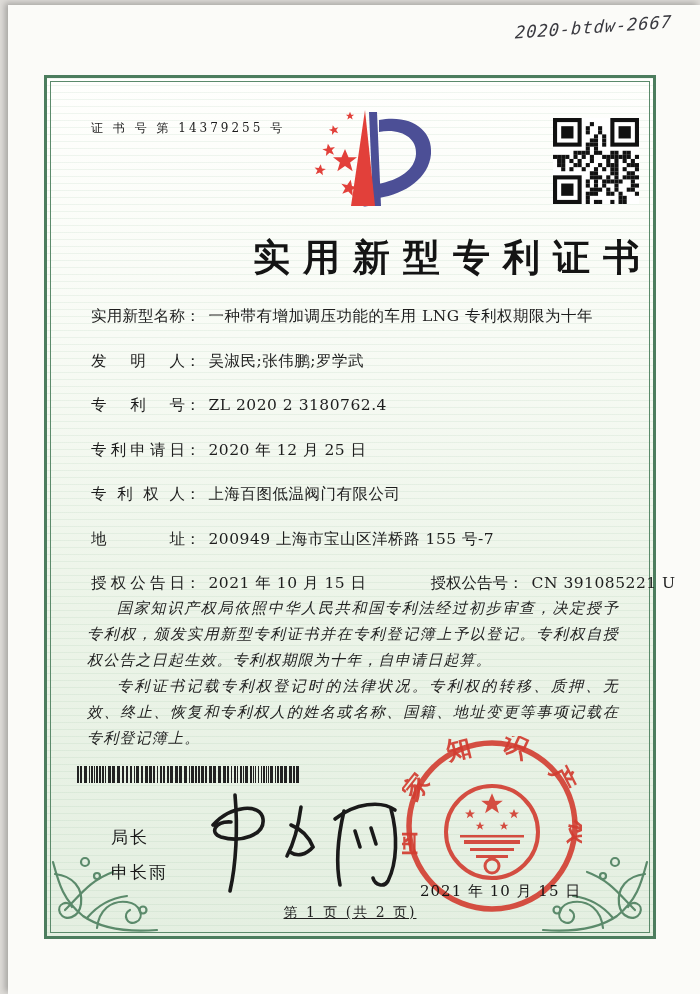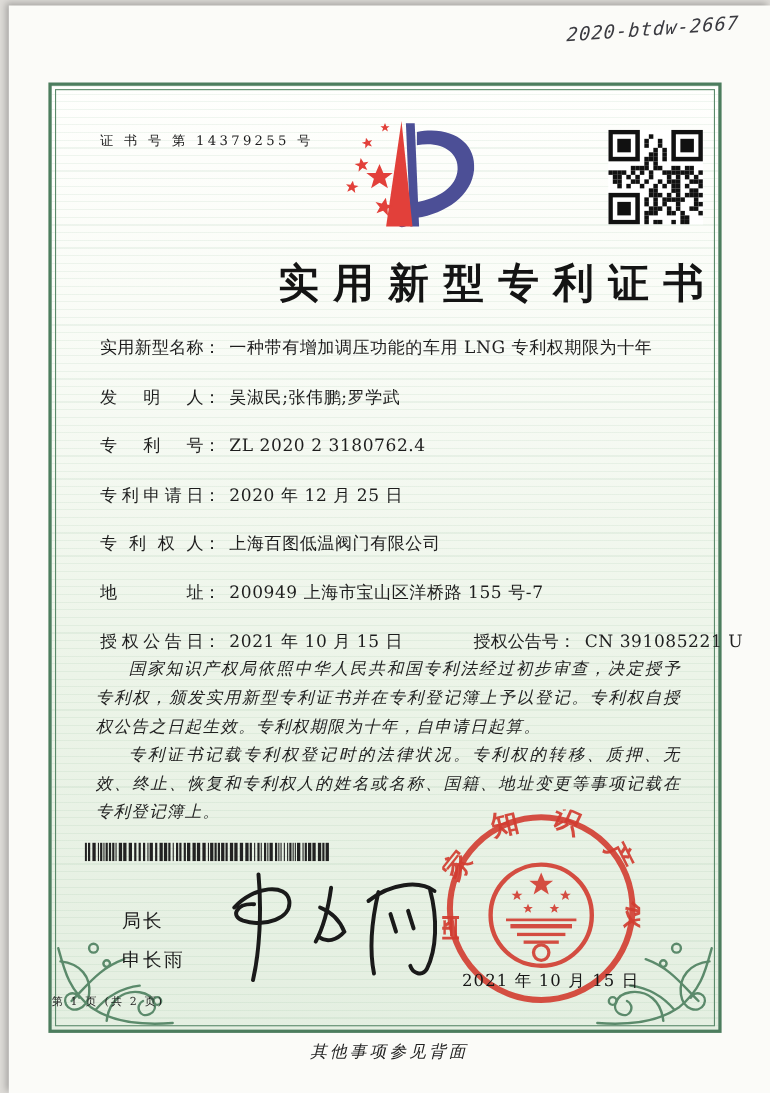--- a/index.html
+++ b/index.html
@@ -72,22 +72,22 @@
   #barcode{position:absolute;left:30px;top:688px;width:226px;height:17px;}
   #commissioner{position:absolute;left:48px;top:748px;font-family:Liberation Sans, sans-serif;font-size:17px;color:#1b1b1b;margin-left:16px;}
   #commissioner div{margin-bottom:12px;letter-spacing:2px;}
   #signature{position:absolute;left:150px;top:705px;width:220px;height:120px;}
   #seal{position:absolute;left:355px;top:658px;width:180px;height:180px;}
   #seal-date{
     position:absolute;left:373px;top:804px;width:170px;
     font-size:15px;color:#161616;letter-spacing:1px;white-space:nowrap;
   }
   #page-info{
-    position:absolute;left:0;top:826px;width:100%;text-align:left;
-    font-size:10px;color:#222;letter-spacing:2px;
+    position:absolute;left:0;top:826px;width:100%;text-align:center;
+    font-size:14px;color:#222;letter-spacing:2px;text-decoration:underline;
   }
   #back-note{
     position:absolute;left:0;bottom:28px;width:100%;text-align:center;
     font-size:15px;color:#222;font-style:italic;letter-spacing:3px;
   }
 </style>
 </head>
 <body>
 
 <div id="paper">
@@ -434,14 +434,13 @@
         <rect x="74" y="119" width="32" height="3"></rect>
         <rect x="58" y="99" width="64" height="2.5"></rect>
         <circle cx="90" cy="130" r="7" fill="none" stroke="#d23c30" stroke-width="3"></circle>
       </g>
     </svg>
     <div id="seal-date">2021 年 10 月 15 日</div>
 
     <div id="page-info">第 1 页 (共 2 页)</div>
   </div>
 
-  <div id="back-note">其他事项参见背面</div>
 </div>
 
 </body></html>

